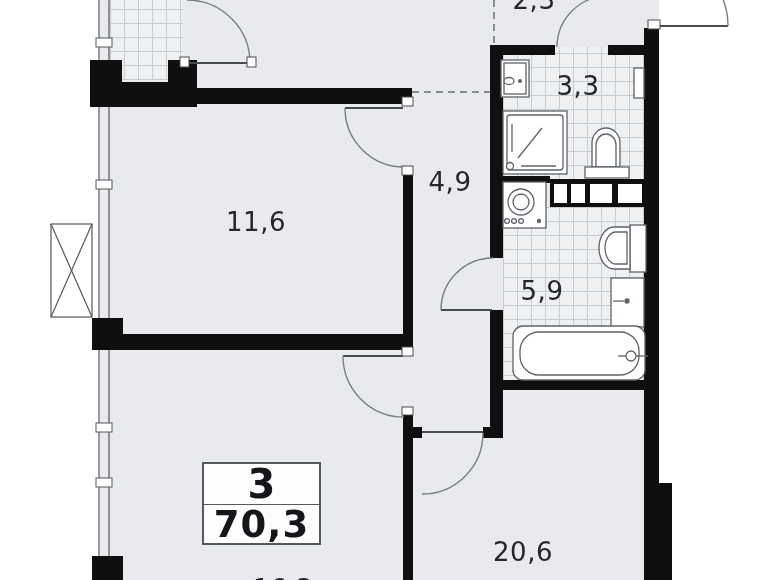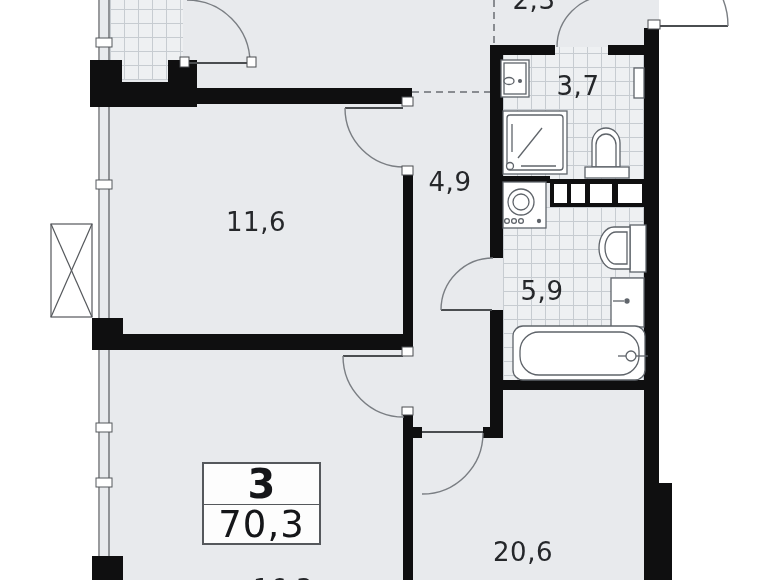--- a/index.html
+++ b/index.html
@@ -25,21 +25,21 @@
     background:#fdfdfd;border:2px solid #55585c;box-sizing:border-box;
     display:flex;flex-direction:column;
   }
   #summary-box .row1{
     flex:0 0 39px;border-bottom:1px solid #55585c;
     display:flex;align-items:center;justify-content:center;
     font-size:40px;font-weight:bold;color:#151619;line-height:1;
   }
   #summary-box .row2{
     flex:1;display:flex;align-items:center;justify-content:center;
-    font-size:37px;font-weight:normal;color:#151619;line-height:1;letter-spacing:1px;
+    font-size:37px;font-weight:bold;color:#151619;line-height:1;letter-spacing:1px;
   }
   svg{position:absolute;left:0;top:0;pointer-events:none;}
 </style>
 </head>
 <body>
 
 <div id="stage">
 
   <div class="abs floor" style="left:100px;top:0;width:559px;height:580px;"></div>
 
@@ -200,21 +200,21 @@
     <g stroke="#5f646a" stroke-width="1.3" fill="#ffffff">
       <rect x="513" y="326" width="132" height="54" rx="10"></rect>
       <rect x="520" y="332" width="119" height="43" rx="19"></rect>
       <line x1="618" y1="356" x2="648" y2="356"></line>
       <circle cx="631" cy="356" r="5"></circle>
     </g>
   </svg>
 
   <div class="lbl" style="left:256px;top:222px;text-align:center;">11,6</div>
   <div class="lbl" style="left:450px;top:182px;text-align:center;">4,9</div>
-  <div class="lbl" style="left:578px;top:86px;">3,7</div>
+  <div class="lbl" style="left:578px;top:86px;">3,3</div>
   <div class="lbl" style="left:534px;top:0px;">2,3</div>
   <div class="lbl" style="left:542px;top:291px;">5,9</div>
   <div class="lbl" style="left:523px;top:552px;">20,6</div>
   <div class="lbl" style="left:283px;top:589px;">16,3</div>
 
   <div id="summary-box">
     <div class="row1">3</div>
     <div class="row2">70,3</div>
   </div>
 

